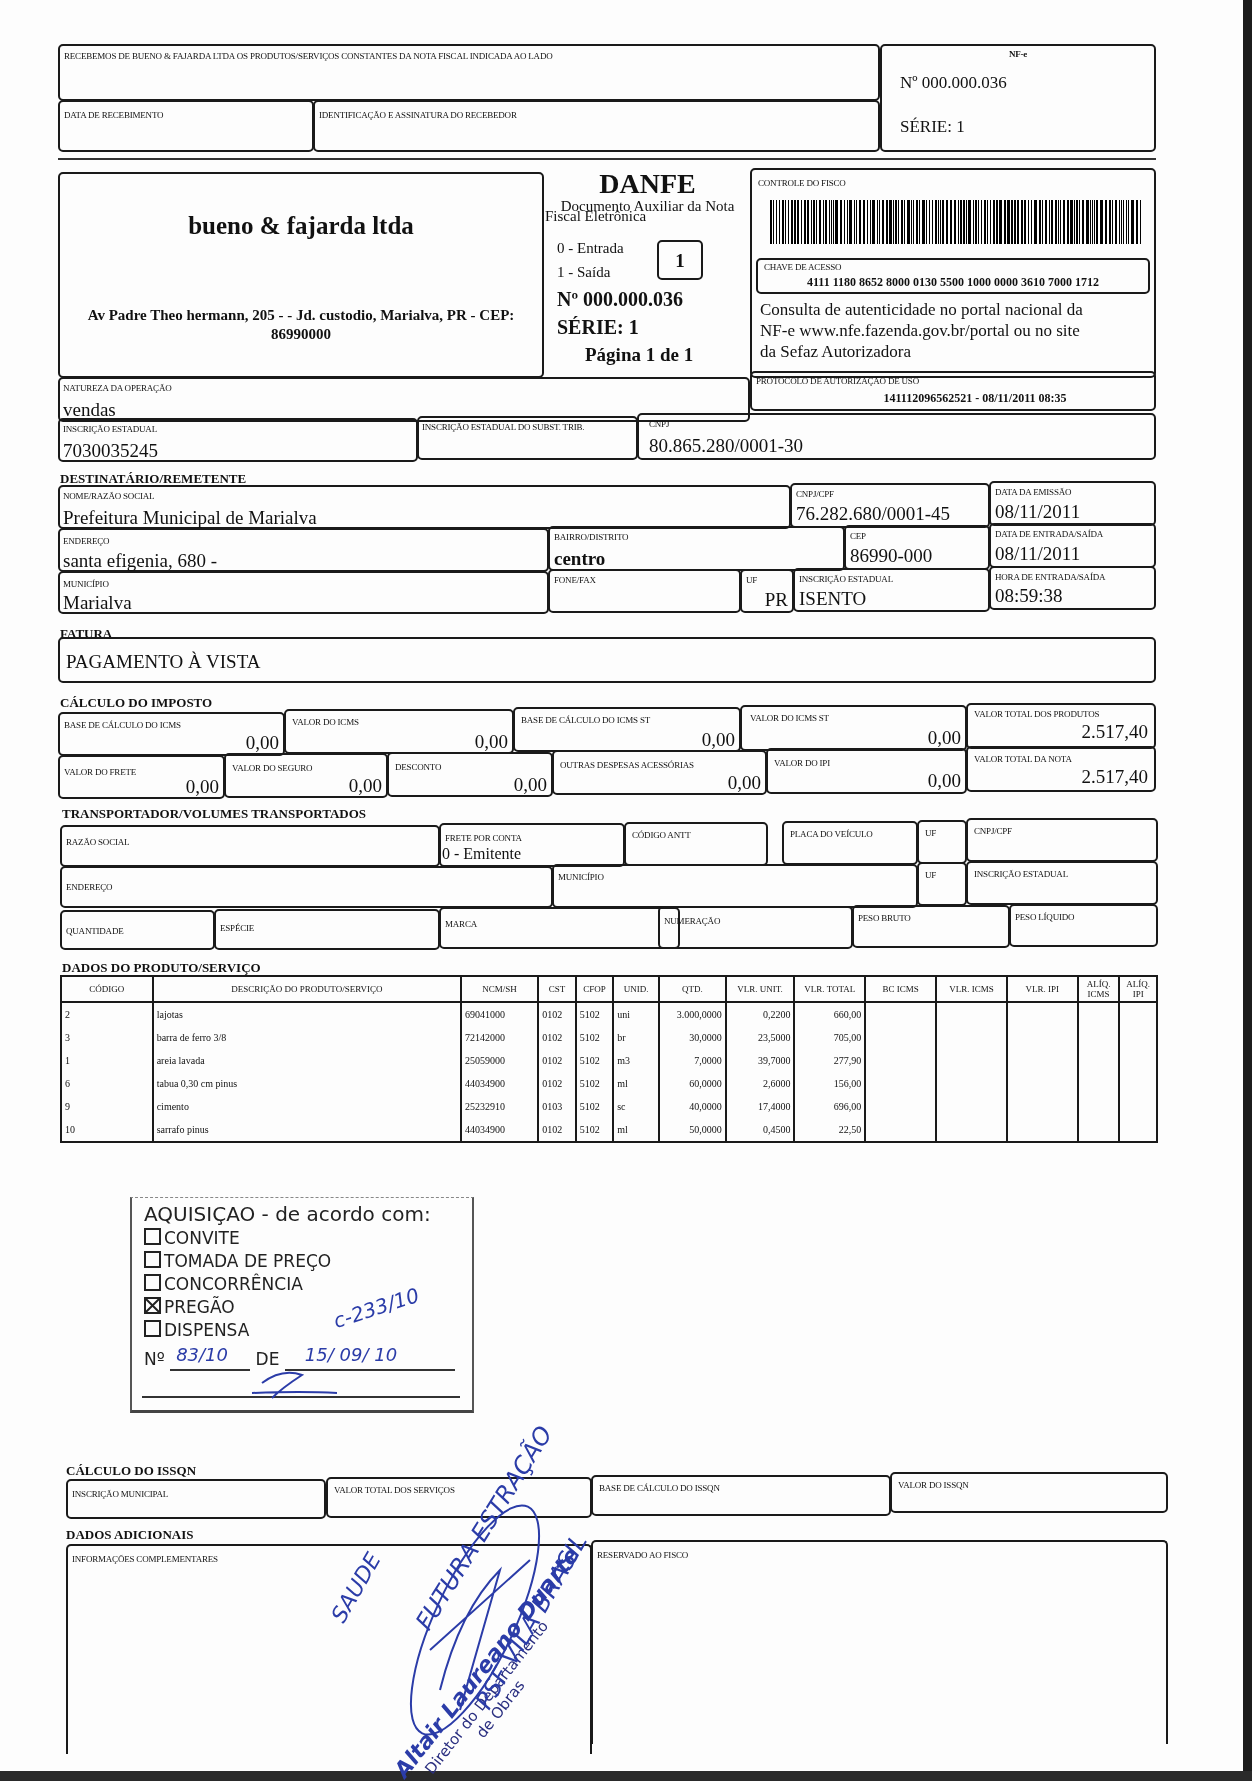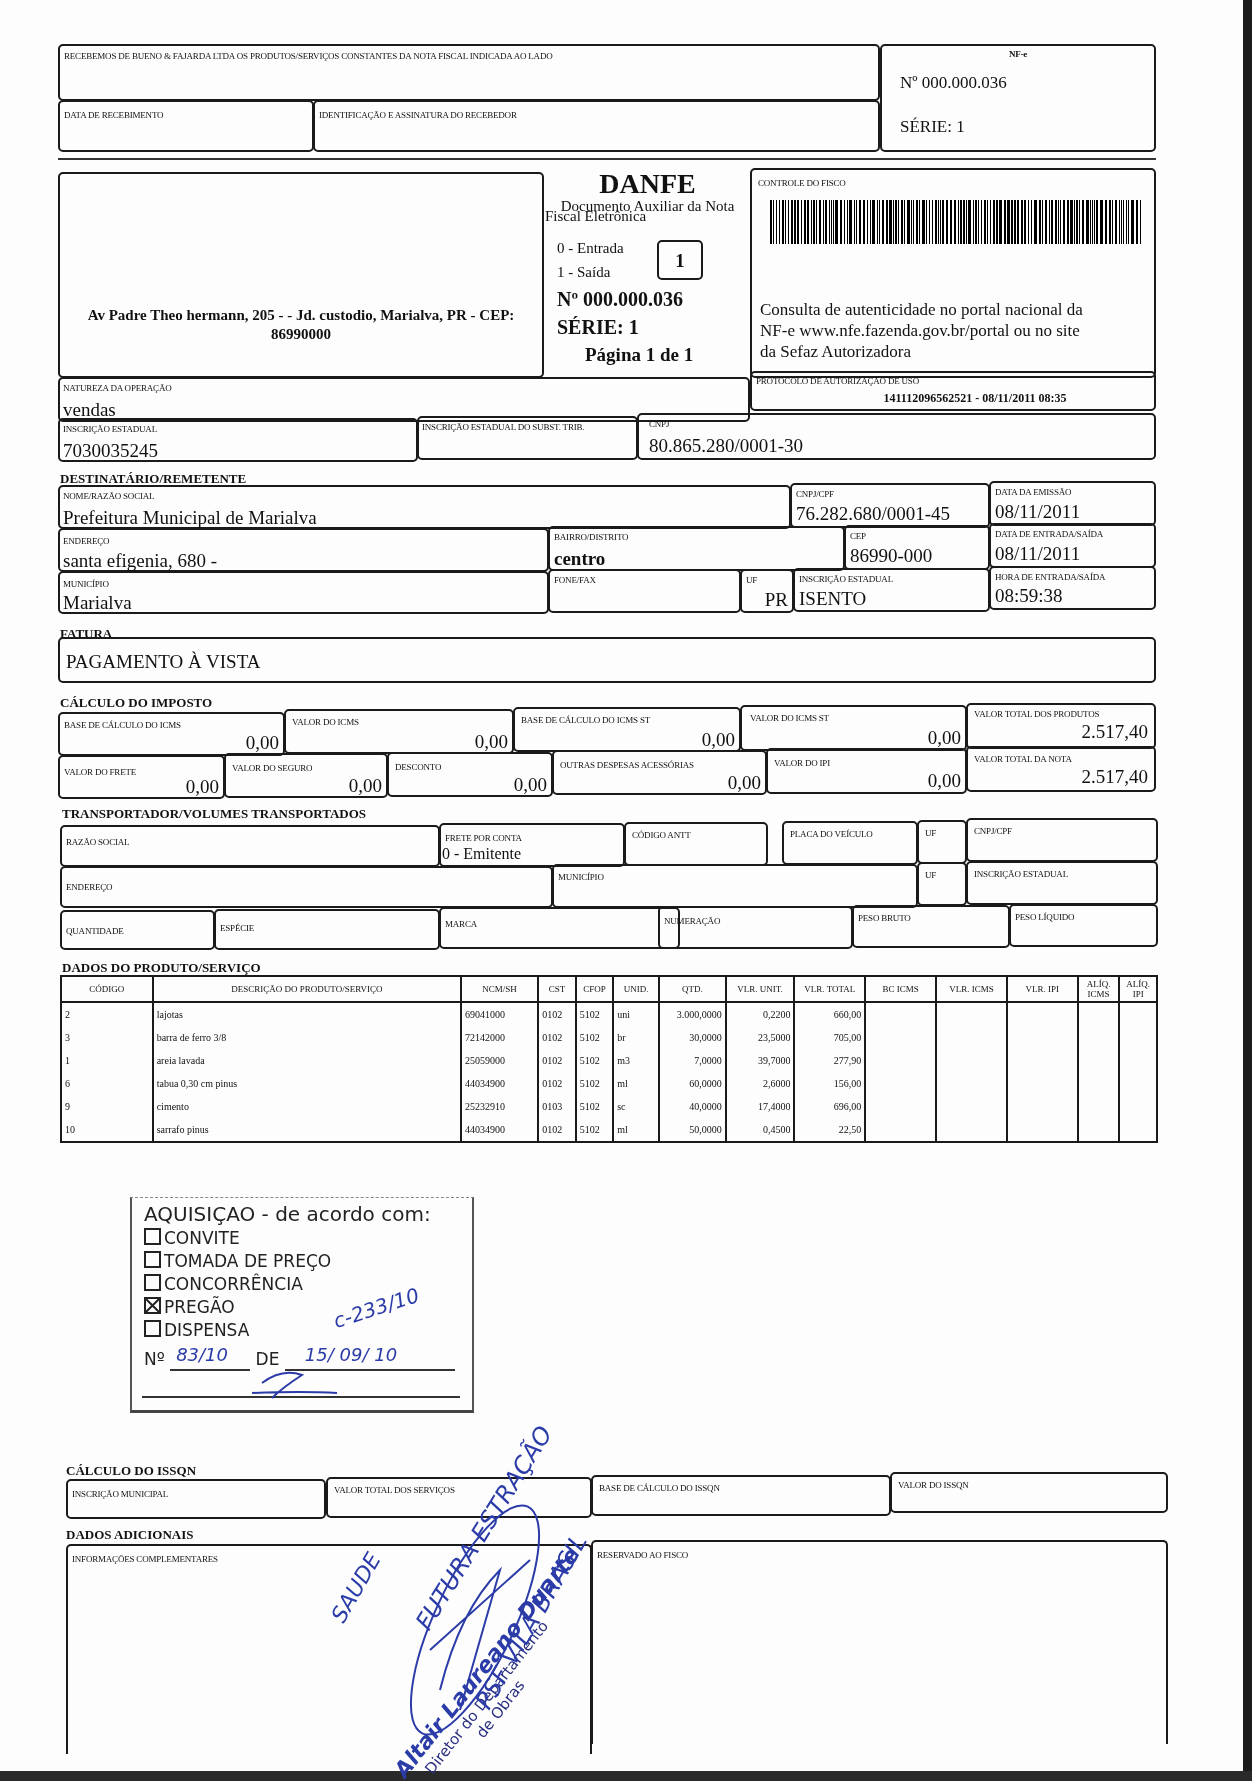--- a/index.html
+++ b/index.html
@@ -42,20 +42,21 @@
   <span class="lbl" style="left:4px;top:8px;">IDENTIFICAÇÃO E ASSINATURA DO RECEBEDOR</span>
 </div>
 <div class="box" style="left:880px;top:44px;width:276px;height:108px;">
   <span class="lbl" style="left:0;right:0;top:3px;text-align:center;font-weight:bold;text-transform:none;">NF-e</span>
   <span class="val" style="left:18px;top:27px;font-size:17px;">Nº 000.000.036</span>
   <span class="val" style="left:18px;top:71px;font-size:17px;">SÉRIE: 1</span>
 </div>
 <div class="hline" style="left:58px;top:158px;width:1098px;"></div>
 
 <div class="box" style="left:58px;top:172px;width:486px;height:206px;">
+  <span class="val" style="left:0;right:0;top:38px;text-align:center;font-size:25px;font-weight:bold;">bueno &amp; fajarda ltda</span>
   <span class="val" style="left:0;right:0;top:133px;text-align:center;font-size:15px;font-weight:bold;">Av Padre Theo hermann, 205 -  - Jd. custodio, Marialva, PR - CEP:</span>
   <span class="val" style="left:0;right:0;top:152px;text-align:center;font-size:15px;font-weight:bold;">86990000</span>
 </div>
 
 <div style="position:absolute;left:545px;top:168px;width:205px;height:210px;">
   <span class="val" style="left:0;right:0;top:0;text-align:center;font-size:28px;font-weight:bold;">DANFE</span>
   <span class="val" style="left:0;right:0;top:30px;text-align:center;font-size:15px;">Documento Auxiliar da Nota</span>
   <span class="val" style="left:0;right:0;top:40px;font-size:15px;">Fiscal Eletrônica</span>
   <span class="val" style="left:12px;top:72px;font-size:15px;">0 - Entrada</span>
   <span class="val" style="left:12px;top:96px;font-size:15px;">1 - Saída</span>
@@ -184,20 +185,24 @@
       <span style="width: 3px; margin-right: 2px;"></span>
       <span style="width: 1px; margin-right: 1px;"></span>
       <span style="width: 1px; margin-right: 1px;"></span>
       <span style="width: 1px; margin-right: 2px;"></span>
       <span style="width: 1px; margin-right: 1px;"></span>
       <span style="width: 2px; margin-right: 2px;"></span>
       <span style="width: 3px; margin-right: 2px;"></span>
       <span style="width: 3px; margin-right: 2px;"></span>
       <span style="width: 1px; margin-right: 1px;"></span>
     </div>
+  <div class="box" style="left:4px;top:88px;width:394px;height:36px;">
+    <span class="lbl" style="left:6px;top:2px;">CHAVE DE ACESSO</span>
+    <span class="val" style="left:0;right:0;top:15px;text-align:center;font-size:12px;font-weight:bold;">4111 1180 8652 8000 0130 5500 1000 0000 3610 7000 1712</span>
+  </div>
   <span class="val" style="left:8px;top:130px;font-size:17px;">Consulta de autenticidade no portal nacional da</span>
   <span class="val" style="left:8px;top:151px;font-size:17px;">NF-e www.nfe.fazenda.gov.br/portal ou no site</span>
   <span class="val" style="left:8px;top:172px;font-size:17px;">da Sefaz Autorizadora</span>
 </div>
 
 <div class="box" style="left:58px;top:377px;width:692px;height:45px;">
   <span class="lbl" style="left:3px;top:4px;">NATUREZA DA OPERAÇÃO</span>
   <span class="val" style="left:3px;top:20px;">vendas</span>
 </div>
 <div class="box" style="left:750px;top:371px;width:406px;height:40px;">

